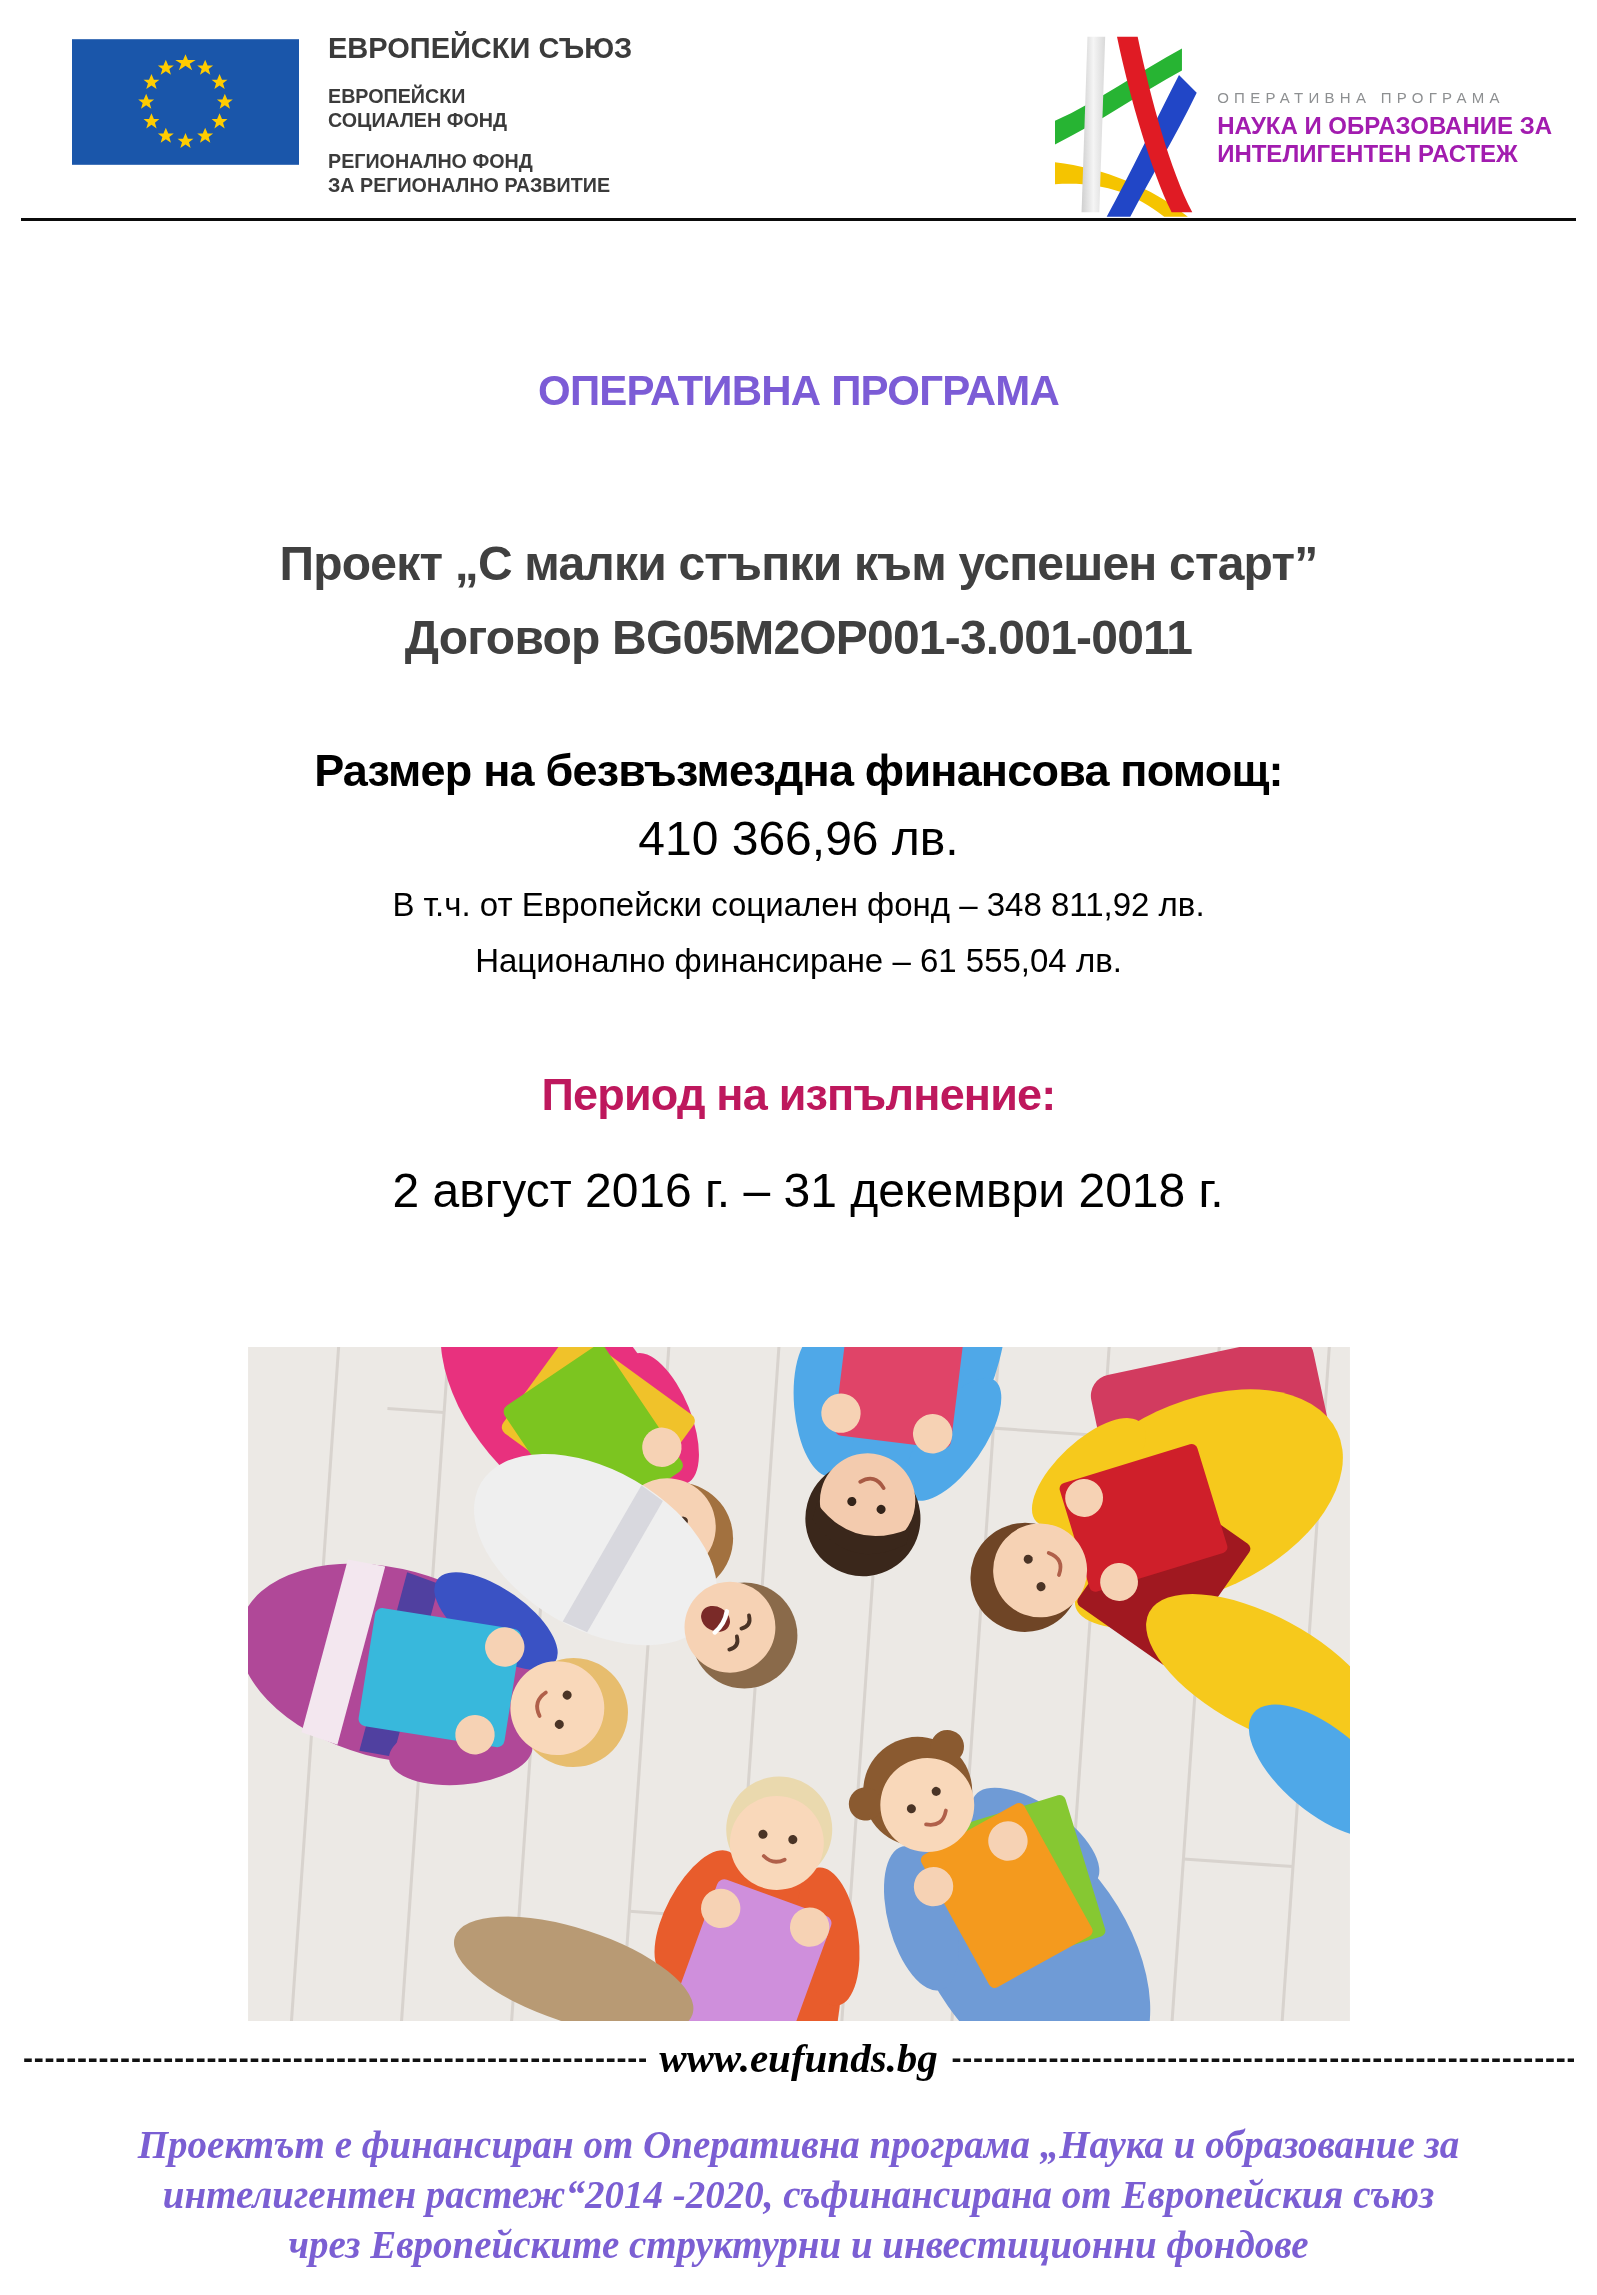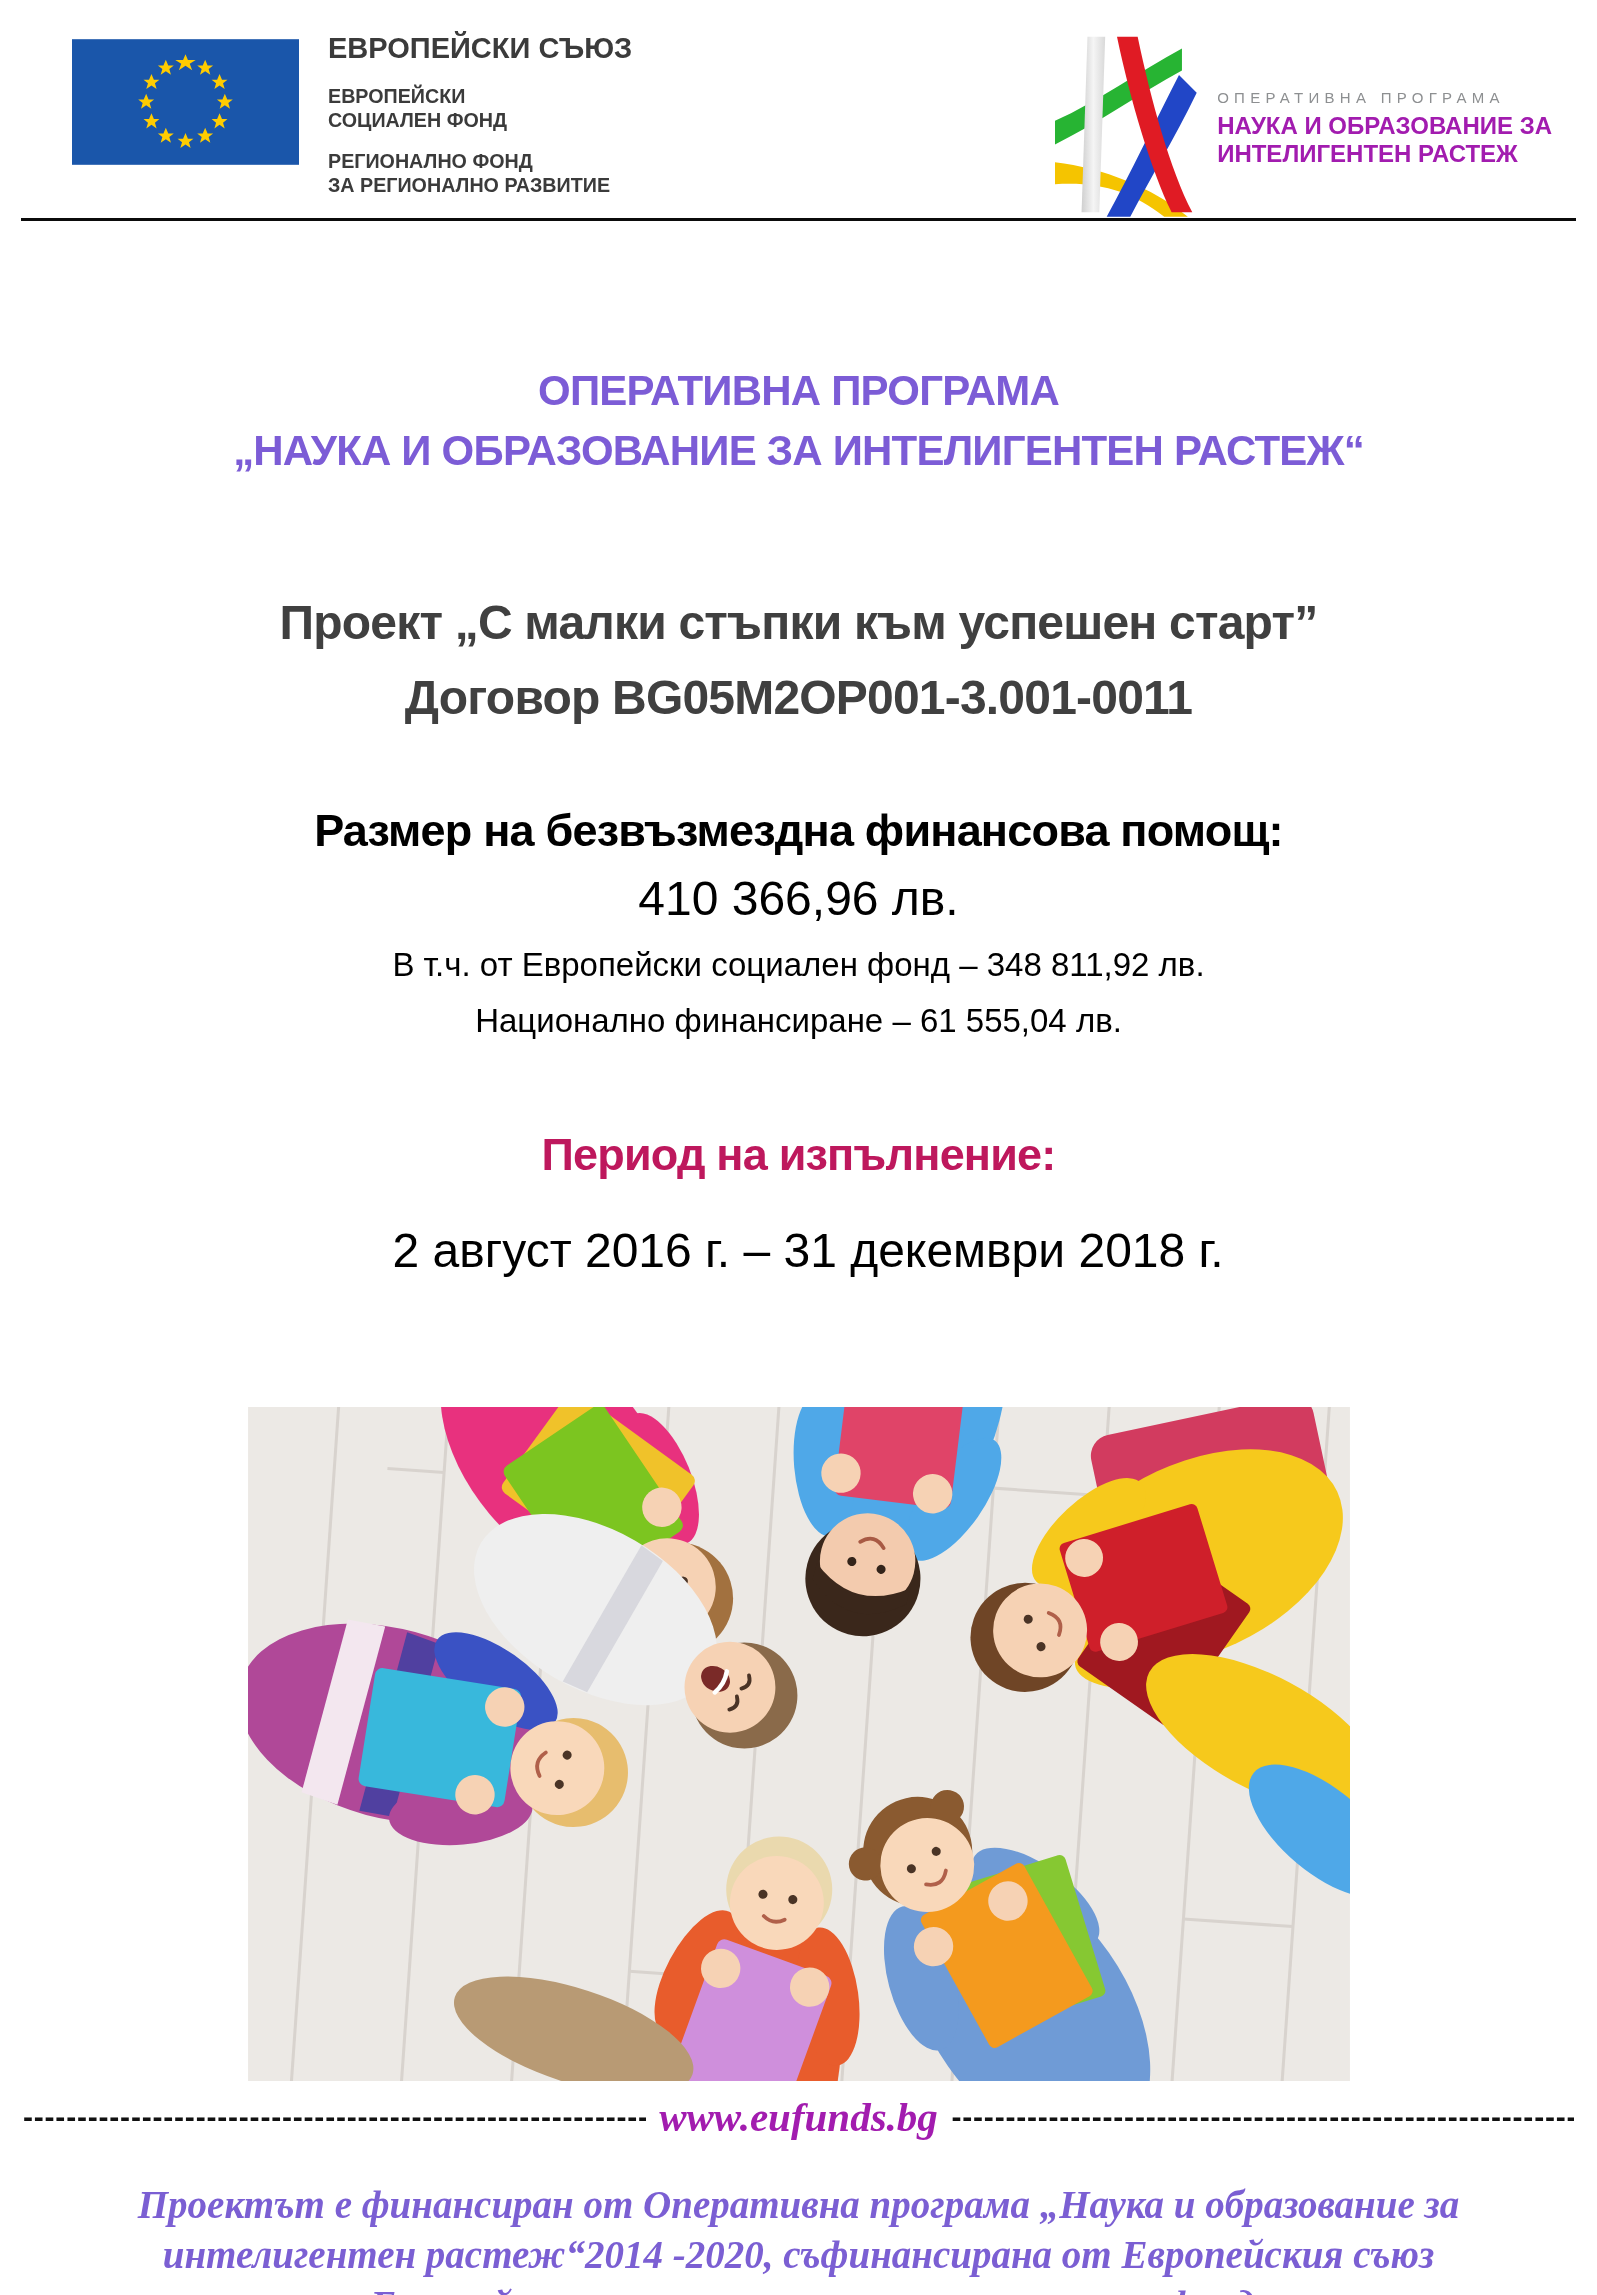--- a/index.html
+++ b/index.html
@@ -59,21 +59,21 @@
   }
   .dash-seg {
     flex: 1 1 0; overflow: hidden; white-space: nowrap;
     font-size: 30px; font-weight: bold; color: #111; letter-spacing: 0.8px;
   }
   .dash-left { text-align: right; }
   .dash-right { text-align: left; }
   .eufunds-link {
     font-family: "Liberation Serif", serif;
     font-style: italic; font-weight: bold;
-    color: #a21caf; font-size: 41px;
+    color: #000000; font-size: 41px;
     padding: 0 13.6px; white-space: nowrap;
     text-decoration: none;
   }
   .funding-text {
     margin-top: 35px;
     font-family: "Liberation Serif", serif;
     font-style: italic; font-weight: bold;
     color: #7b5fd3; font-size: 39px; line-height: 1.28;
     text-align: center;
   }
@@ -138,21 +138,20 @@
           <div>ИНТЕЛИГЕНТЕН РАСТЕЖ</div>
         </div>
       </div>
     </div>
   </div>
 
   <hr class="header-rule">
 
   <div class="h-program center">
     <div>ОПЕРАТИВНА ПРОГРАМА</div>
-    <div>„НАУКА И ОБРАЗОВАНИЕ ЗА ИНТЕЛИГЕНТЕН РАСТЕЖ“</div>
   </div>
 
   <div class="h-project center">
     <div>Проект „С малки стъпки към успешен старт”</div>
     <div>Договор  BG05M2OP001-3.001-0011</div>
   </div>
 
   <div class="h-grant-label center">Размер на безвъзмездна финансова помощ:</div>
   <div class="h-amount center">410 366,96 лв.</div>
   <div class="h-grant-sub center">В т.ч. от Европейски социален фонд – 348 811,92 лв.</div>

